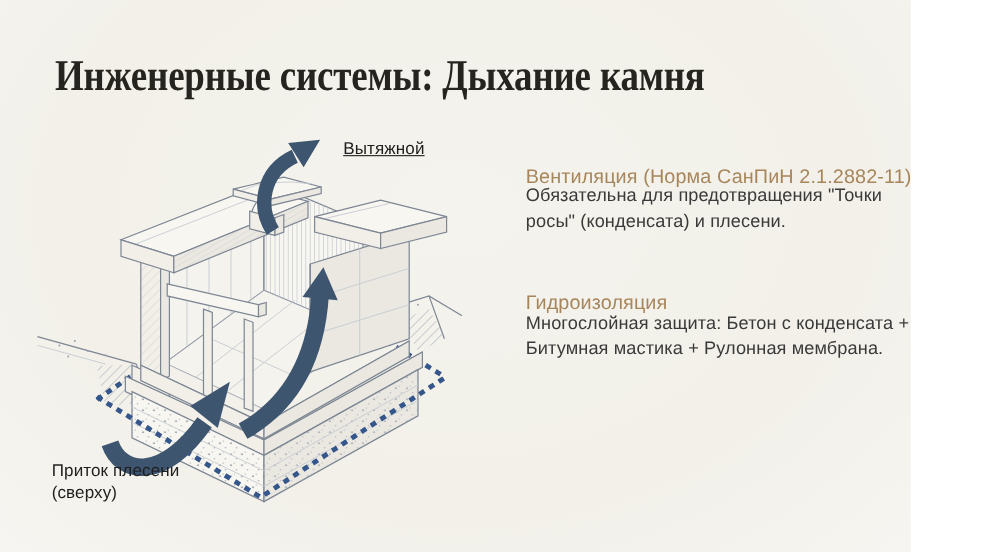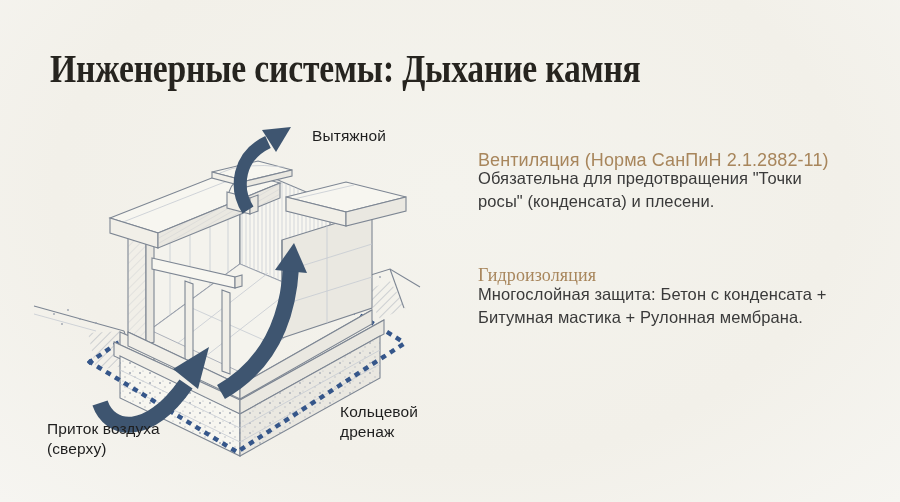--- a/index.html
+++ b/index.html
@@ -3,48 +3,48 @@
 <meta charset="utf-8">
 <style>
   :root{
     --bg:#f3f2ec; --title-ink:#26241f; --accent:#a8865c; --body-ink:#3a3a3a;
     --label-ink:#1e1e1e; --arrow:#3e5570; --dash:#35568a; --line:#7d8693;
   }
   *{margin:0;padding:0;box-sizing:border-box;}
   html,body{width:900px;height:502px;}
   body{font-family:"Liberation Sans", sans-serif;}
   .slide{
-    position:relative;width:900px;height:502px;overflow:hidden;
+    position:relative;width:828px;height:502px;overflow:hidden;
     background:radial-gradient(ellipse at 50% 38%, #f4f3ed 0%, #f2f0e9 62%, #f6f5f1 100%);
   }
   .title{
     position:absolute;left:50px;top:48px;
     font-family:"Liberation Serif", serif;font-weight:700;font-size:40px;line-height:1.05;
     color:var(--title-ink);white-space:nowrap;
     transform:scaleX(0.84);transform-origin:left top;letter-spacing:-0.2px;
   }
   .diagram-svg{position:absolute;left:28px;top:100px;width:440px;height:380px;}
   .dlabel{
     position:absolute;color:var(--label-ink);font-size:15.5px;line-height:1.3;
     letter-spacing:0.1px;
   }
-  .dlabel-exhaust{left:312px;top:126px;}
+  .dlabel-exhaust{left:312px;top:126px;text-decoration:underline;}
   .dlabel-intake{left:47px;top:419px;}
   .dlabel-drainage{left:340px;top:402px;}
   .sec-heading{
     position:absolute;left:478px;width:400px;
     color:var(--accent);font-size:18px;line-height:1.2;letter-spacing:0.1px;margin-top:16px;
   }
   .sec-body{
     position:absolute;left:478px;width:362px;
     color:var(--body-ink);font-size:16.5px;line-height:1.37;letter-spacing:0.1px;
   }
   .h-vent{top:134px;}
   .p-vent{top:167px;}
-  .h-hydro{top:249px;font-family:Liberation Serif, serif;}
+  .h-hydro{top:249px;}
   .p-hydro{top:283px;}
   
   .ln{stroke:var(--line);stroke-width:1.1;fill:none;}
   .lnf{stroke:var(--line);stroke-width:1.1;}
   .faint{stroke:#c5cad2;stroke-width:0.8;fill:none;}
   .face-top{fill:#f7f6f0;}
   .face-left{fill:#f1efe8;}
   .face-right{fill:#eae8e1;}
   .face-int{fill:#f4f3ed;}
   .dashline{stroke:var(--dash);stroke-width:4.4;fill:none;stroke-dasharray:1 9.5;stroke-linecap:square;}
@@ -186,26 +186,22 @@
         <path class="arrow-body" stroke-width="13" d="M220,110 C206,88 210,56 240,42"></path>
         <polygon class="arrow-head" points="263,27 248,52 234,30"></polygon>
       </g>
     </g>
   </svg>
 
   <div class="dlabel dlabel-exhaust">
     <div>Вытяжной</div>
   </div>
   <div class="dlabel dlabel-intake">
-    <div>Приток воздуха</div>
+    <div>Приток плесени</div>
     <div>(сверху)</div>
-  </div>
-  <div class="dlabel dlabel-drainage">
-    <div>Кольцевой</div>
-    <div>дренаж</div>
   </div>
 
   <div class="sec-heading h-vent">Вентиляция (Норма СанПиН 2.1.2882-11)</div>
   <div class="sec-body p-vent">Обязательна для предотвращения "Точки росы" (конденсата) и плесени.</div>
   <div class="sec-heading h-hydro">Гидроизоляция</div>
   <div class="sec-body p-hydro">Многослойная защита: Бетон с конденсата + Битумная мастика + Рулонная мембрана.</div>
 
 </div>
 
 </body></html>

